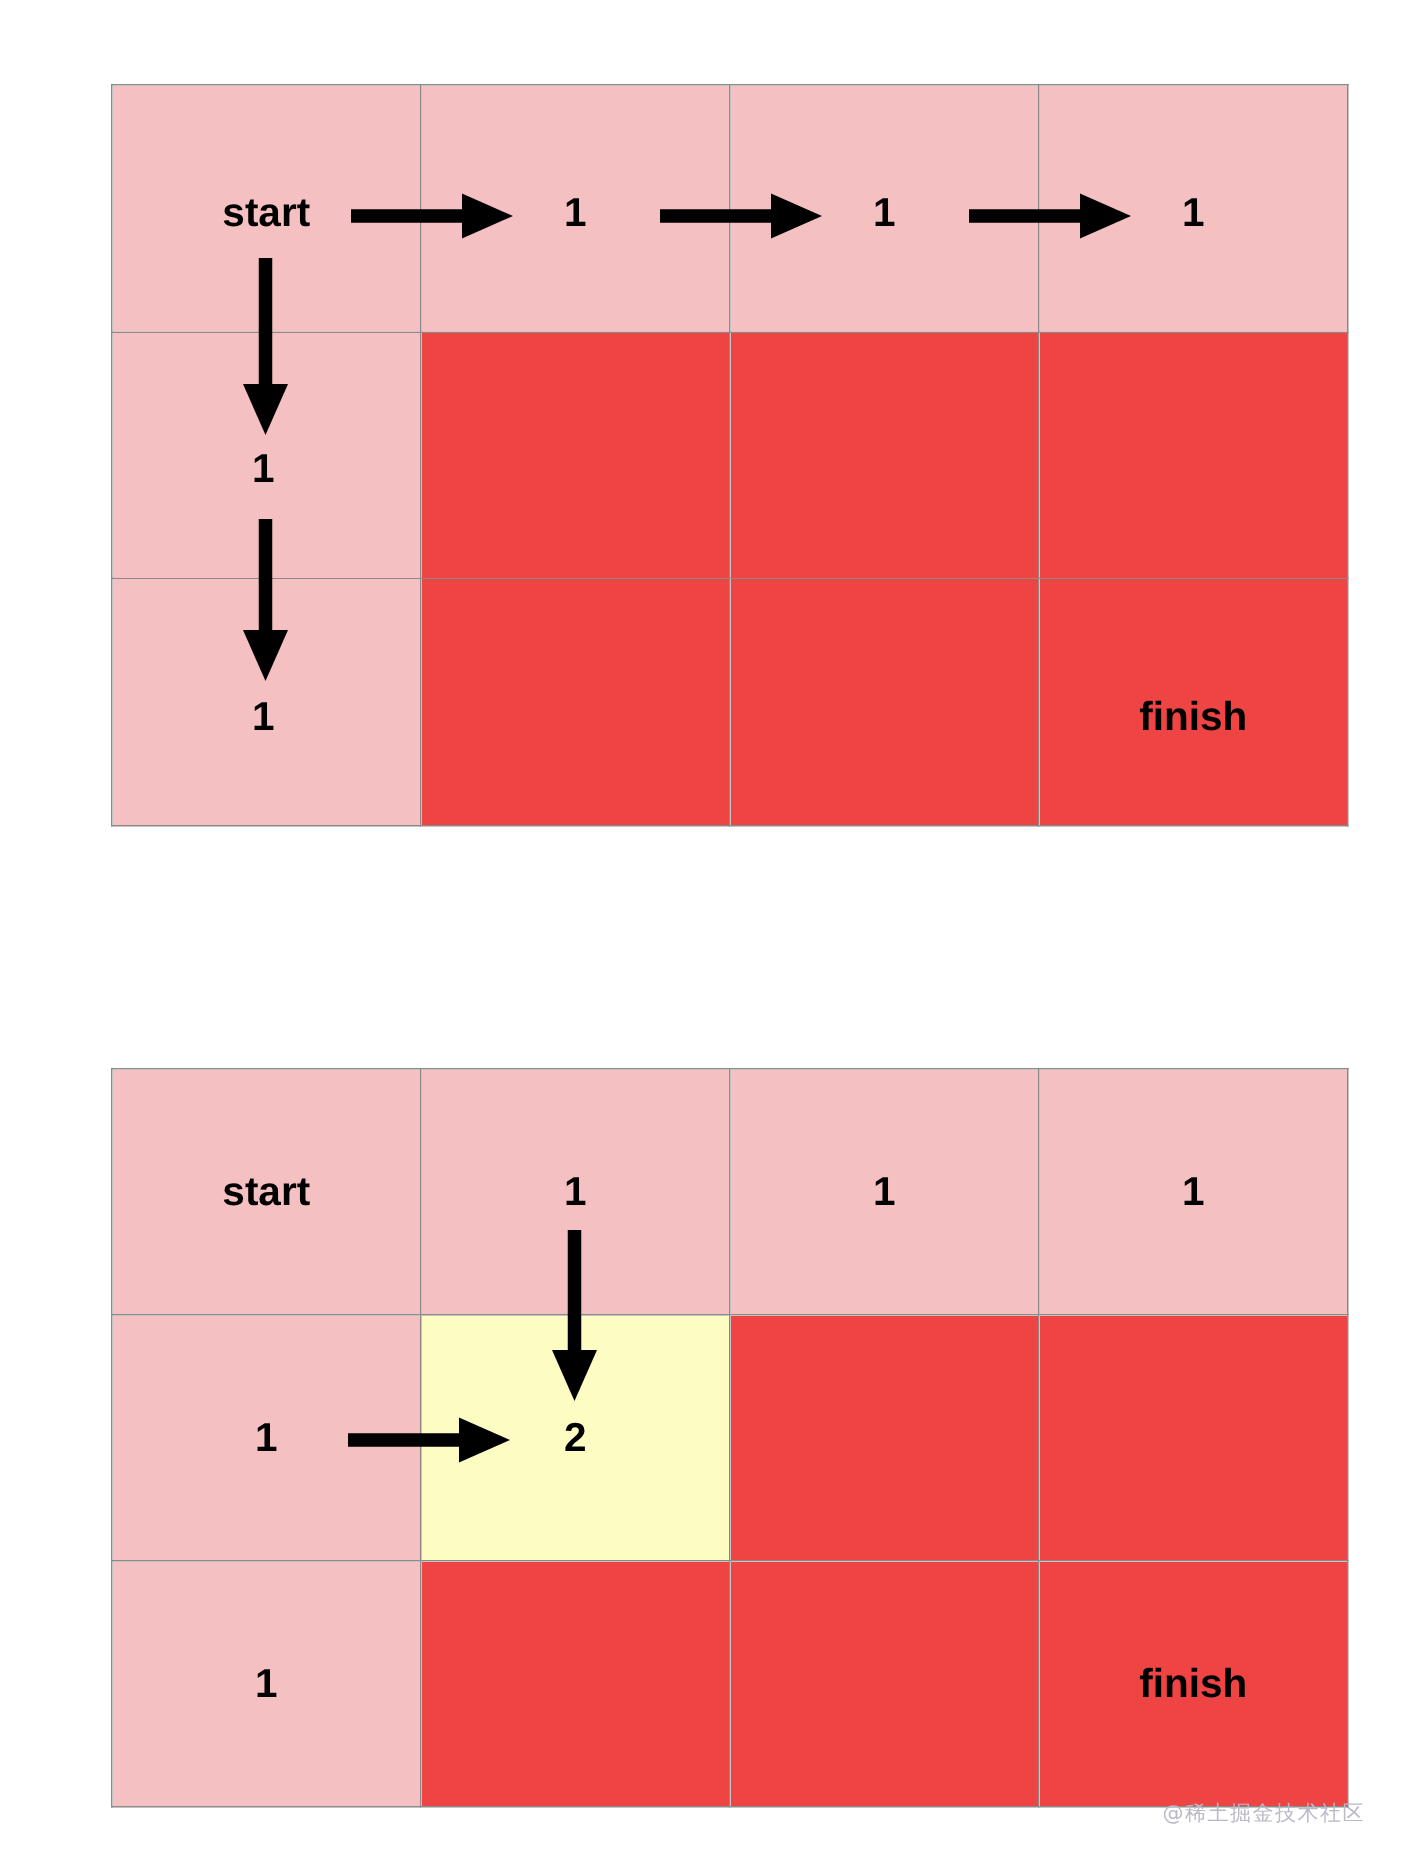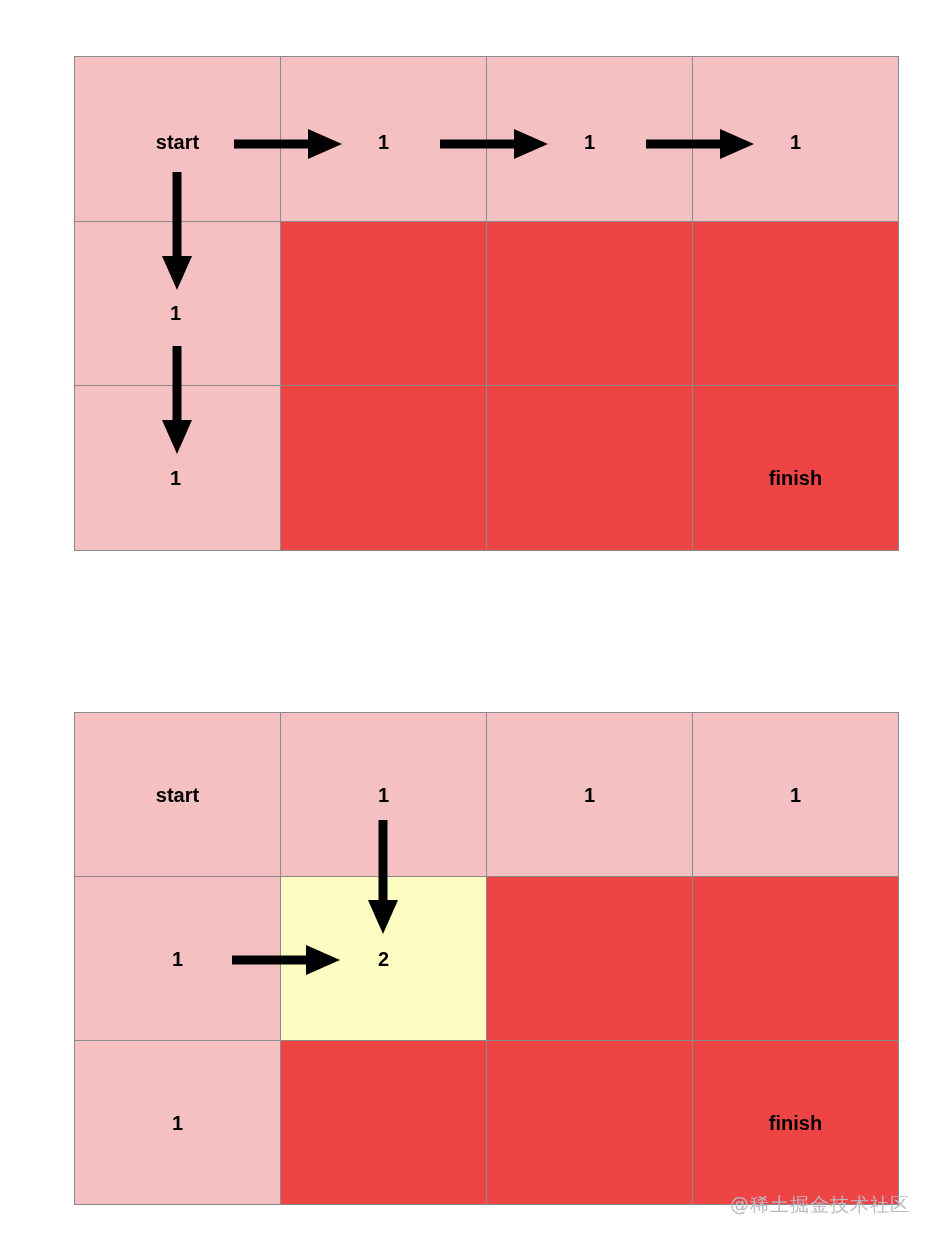--- a/index.html
+++ b/index.html
@@ -47,21 +47,21 @@
     position: relative;
     vertical-align: middle;
     text-align: center;
   }
 
   .cell-pink   { background: #f5c0c1; }
   .cell-blue   { background: #ef4444; }
   .cell-yellow { background: #fcfcc3; }
 
   .cell-label {
-    font-size: 20px;
+    font-size: 27px;
     font-weight: bold;
     color: #000000;
     line-height: 1;
     display: block;
     position: absolute;
     white-space: nowrap;
     transform: translate(-50%, -50%);
   }
 
   
@@ -84,21 +84,21 @@
     width: 100%;
     height: 100%;
     pointer-events: none;
     overflow: visible;
   }
 
   .watermark {
     position: absolute;
     right: 26px;
     bottom: 26px;
-    font-size: 19px;
+    font-size: 14px;
     color: #b9b9c8;
     letter-spacing: 1px;
     font-family: "DejaVu Sans", sans-serif;
     white-space: nowrap;
   }
 </style>
 </head>
 <body>
 
 <div class="grid-figure" id="grid-1">

